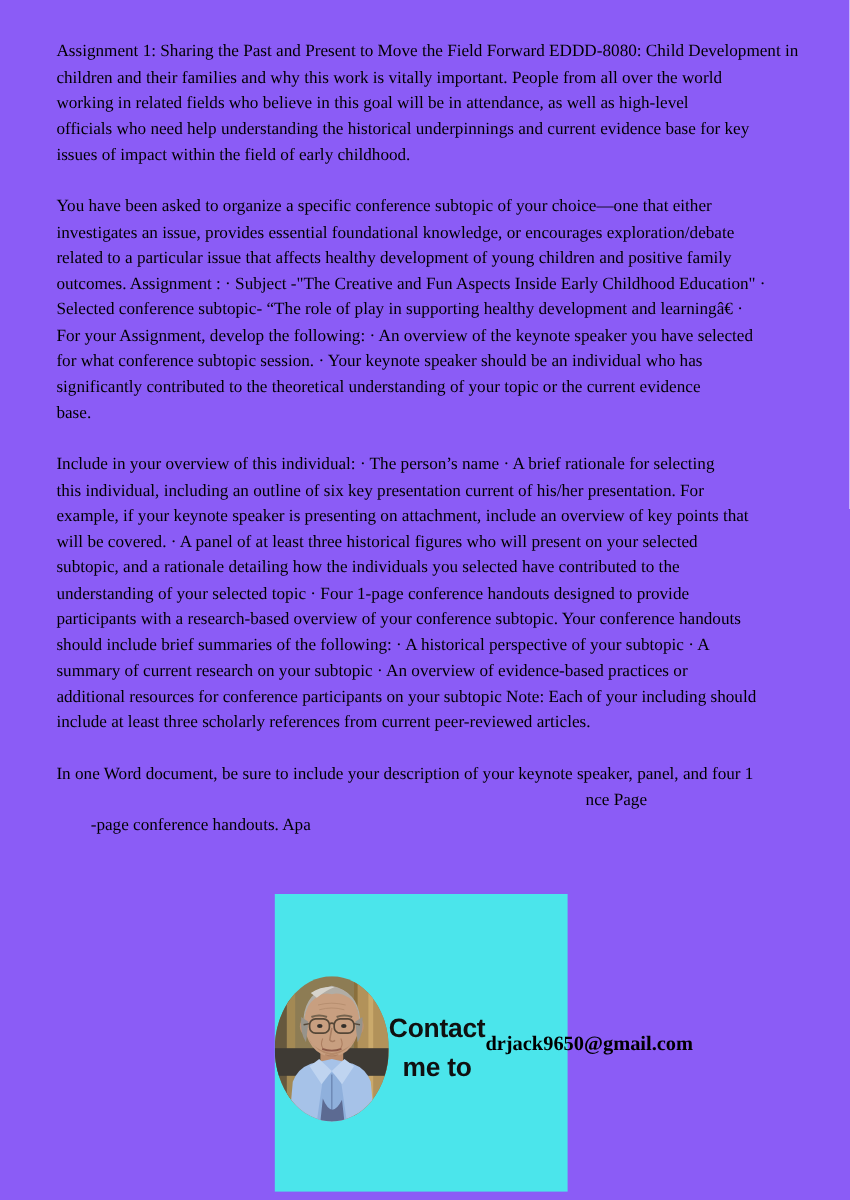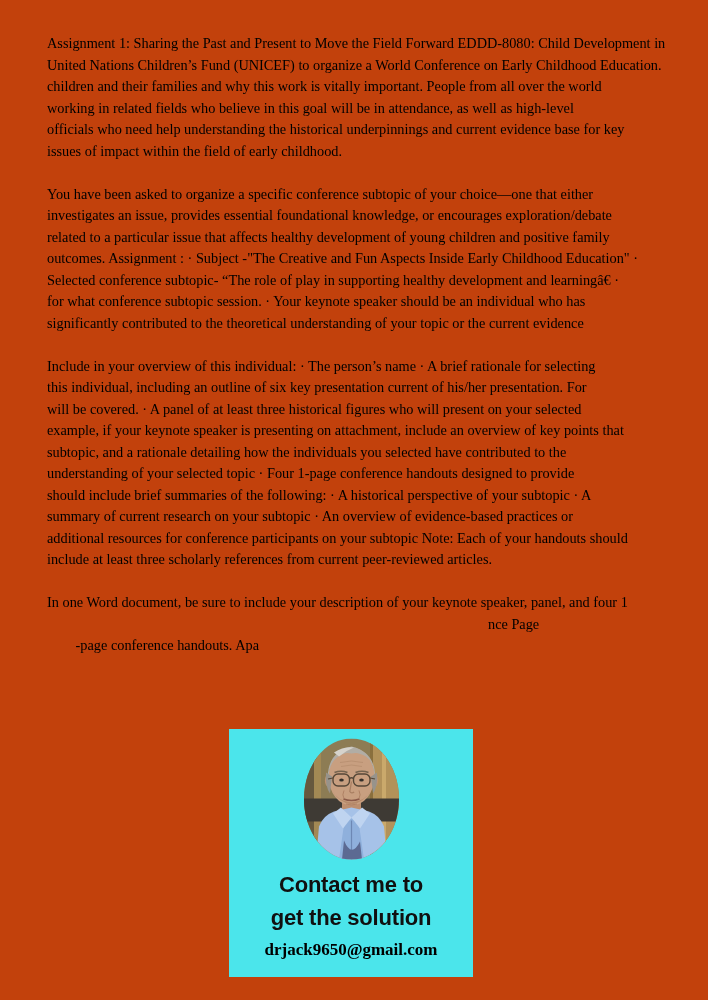--- a/index.html
+++ b/index.html
@@ -1,21 +1,21 @@
 <!DOCTYPE html>
 <html><head>
 <meta charset="utf-8">
 <style>
   * { margin: 0; padding: 0; box-sizing: border-box; }
   html, body { background: #ffffff; }
   .page {
     position: relative;
     width: 708px;
     height: 1000px;
-    background: #c2410c;
+    background: #8b5cf6;
     overflow: hidden;
     font-family: "Liberation Serif", serif;
     color: #000000;
   }
   .doc-text {
     position: absolute;
     left: 47px;
     top: 33px;
     width: 660px;
     font-size: 14.3px;
@@ -24,27 +24,27 @@
   .para { margin-bottom: 21.5px; }
   .para:last-child { margin-bottom: 0; }
   .line { white-space: pre; }
   .final-para { margin-bottom: 0; }
   .obscured-line { position: relative; white-space: pre; }
   .frag-right { position: absolute; left: 441px; top: 0; white-space: pre; }
 
   .promo-box {
     position: absolute;
     left: 229px;
-    top: 729px;
+    top: 745px;
     width: 244px;
     height: 248px;
     background: #4BE5EB;
     z-index: 2;
     display: flex;
-    flex-direction: column;
+    flex-direction: row;
     align-items: center;
   }
   .photo-wrap {
     margin-top: 9px;
     width: 95px;
     height: 122px;
     flex: 0 0 auto;
   }
   .photo-wrap svg { display: block; width: 95px; height: 122px; }
   .promo-heading {
@@ -68,45 +68,47 @@
   }
 </style>
 </head>
 <body>
 
 <div class="page">
 
   <div class="doc-text">
     <div class="para">
         <div class="line">Assignment 1: Sharing the Past and Present to Move the Field Forward EDDD-8080: Child Development in</div>
-        <div class="line">United Nations Children’s Fund (UNICEF) to organize a World Conference on Early Childhood Education.</div>
         <div class="line">children and their families and why this work is vitally important. People from all over the world</div>
         <div class="line">working in related fields who believe in this goal will be in attendance, as well as high-level</div>
         <div class="line">officials who need help understanding the historical underpinnings and current evidence base for key</div>
         <div class="line">issues of impact within the field of early childhood.</div>
       </div>
     <div class="para">
         <div class="line">You have been asked to organize a specific conference subtopic of your choice—one that either</div>
         <div class="line">investigates an issue, provides essential foundational knowledge, or encourages exploration/debate</div>
         <div class="line">related to a particular issue that affects healthy development of young children and positive family</div>
         <div class="line">outcomes. Assignment : · Subject -"The Creative and Fun Aspects Inside Early Childhood Education" ·</div>
         <div class="line">Selected conference subtopic- “The role of play in supporting healthy development and learningâ€ ·</div>
+        <div class="line">For your Assignment, develop the following: · An overview of the keynote speaker you have selected</div>
         <div class="line">for what conference subtopic session. · Your keynote speaker should be an individual who has</div>
         <div class="line">significantly contributed to the theoretical understanding of your topic or the current evidence</div>
+        <div class="line">base.</div>
       </div>
     <div class="para">
         <div class="line">Include in your overview of this individual: · The person’s name · A brief rationale for selecting</div>
         <div class="line">this individual, including an outline of six key presentation current of his/her presentation. For</div>
+        <div class="line">example, if your keynote speaker is presenting on attachment, include an overview of key points that</div>
         <div class="line">will be covered. · A panel of at least three historical figures who will present on your selected</div>
-        <div class="line">example, if your keynote speaker is presenting on attachment, include an overview of key points that</div>
         <div class="line">subtopic, and a rationale detailing how the individuals you selected have contributed to the</div>
         <div class="line">understanding of your selected topic · Four 1-page conference handouts designed to provide</div>
+        <div class="line">participants with a research-based overview of your conference subtopic. Your conference handouts</div>
         <div class="line">should include brief summaries of the following: · A historical perspective of your subtopic · A</div>
         <div class="line">summary of current research on your subtopic · An overview of evidence-based practices or</div>
-        <div class="line">additional resources for conference participants on your subtopic Note: Each of your handouts should</div>
+        <div class="line">additional resources for conference participants on your subtopic Note: Each of your including should</div>
         <div class="line">include at least three scholarly references from current peer-reviewed articles.</div>
       </div>
     <div class="para final-para">
       <div>
           <div class="line">In one Word document, be sure to include your description of your keynote speaker, panel, and four 1</div>
         </div>
       <div class="obscured-line">
         <span>-page conference handouts. Apa</span>
         <span class="frag-right">nce Page</span>
       </div>
@@ -174,18 +176,17 @@
           <path d="M40 52 Q37.8 56.5 40 60" stroke="#ad7f61" stroke-width="0.9" fill="none"></path>
           <path d="M55 52 Q57.2 56.5 55 60" stroke="#ad7f61" stroke-width="0.9" fill="none"></path>
 
           <path d="M39.5 60.5 Q47.5 63.5 55.5 60.5" stroke="#8c5a48" stroke-width="1.5" fill="none"></path>
           <path d="M42 65.5 Q47.5 67.5 53 65.5" stroke="#b08264" stroke-width="1" fill="none"></path>
         </g>
       </svg>
     </div>
     <div class="promo-heading">
       <div>Contact me to</div>
-      <div>get the solution</div>
     </div>
     <div class="promo-email">drjack9650@gmail.com</div>
   </div>
 
 </div>
 
 </body></html>

